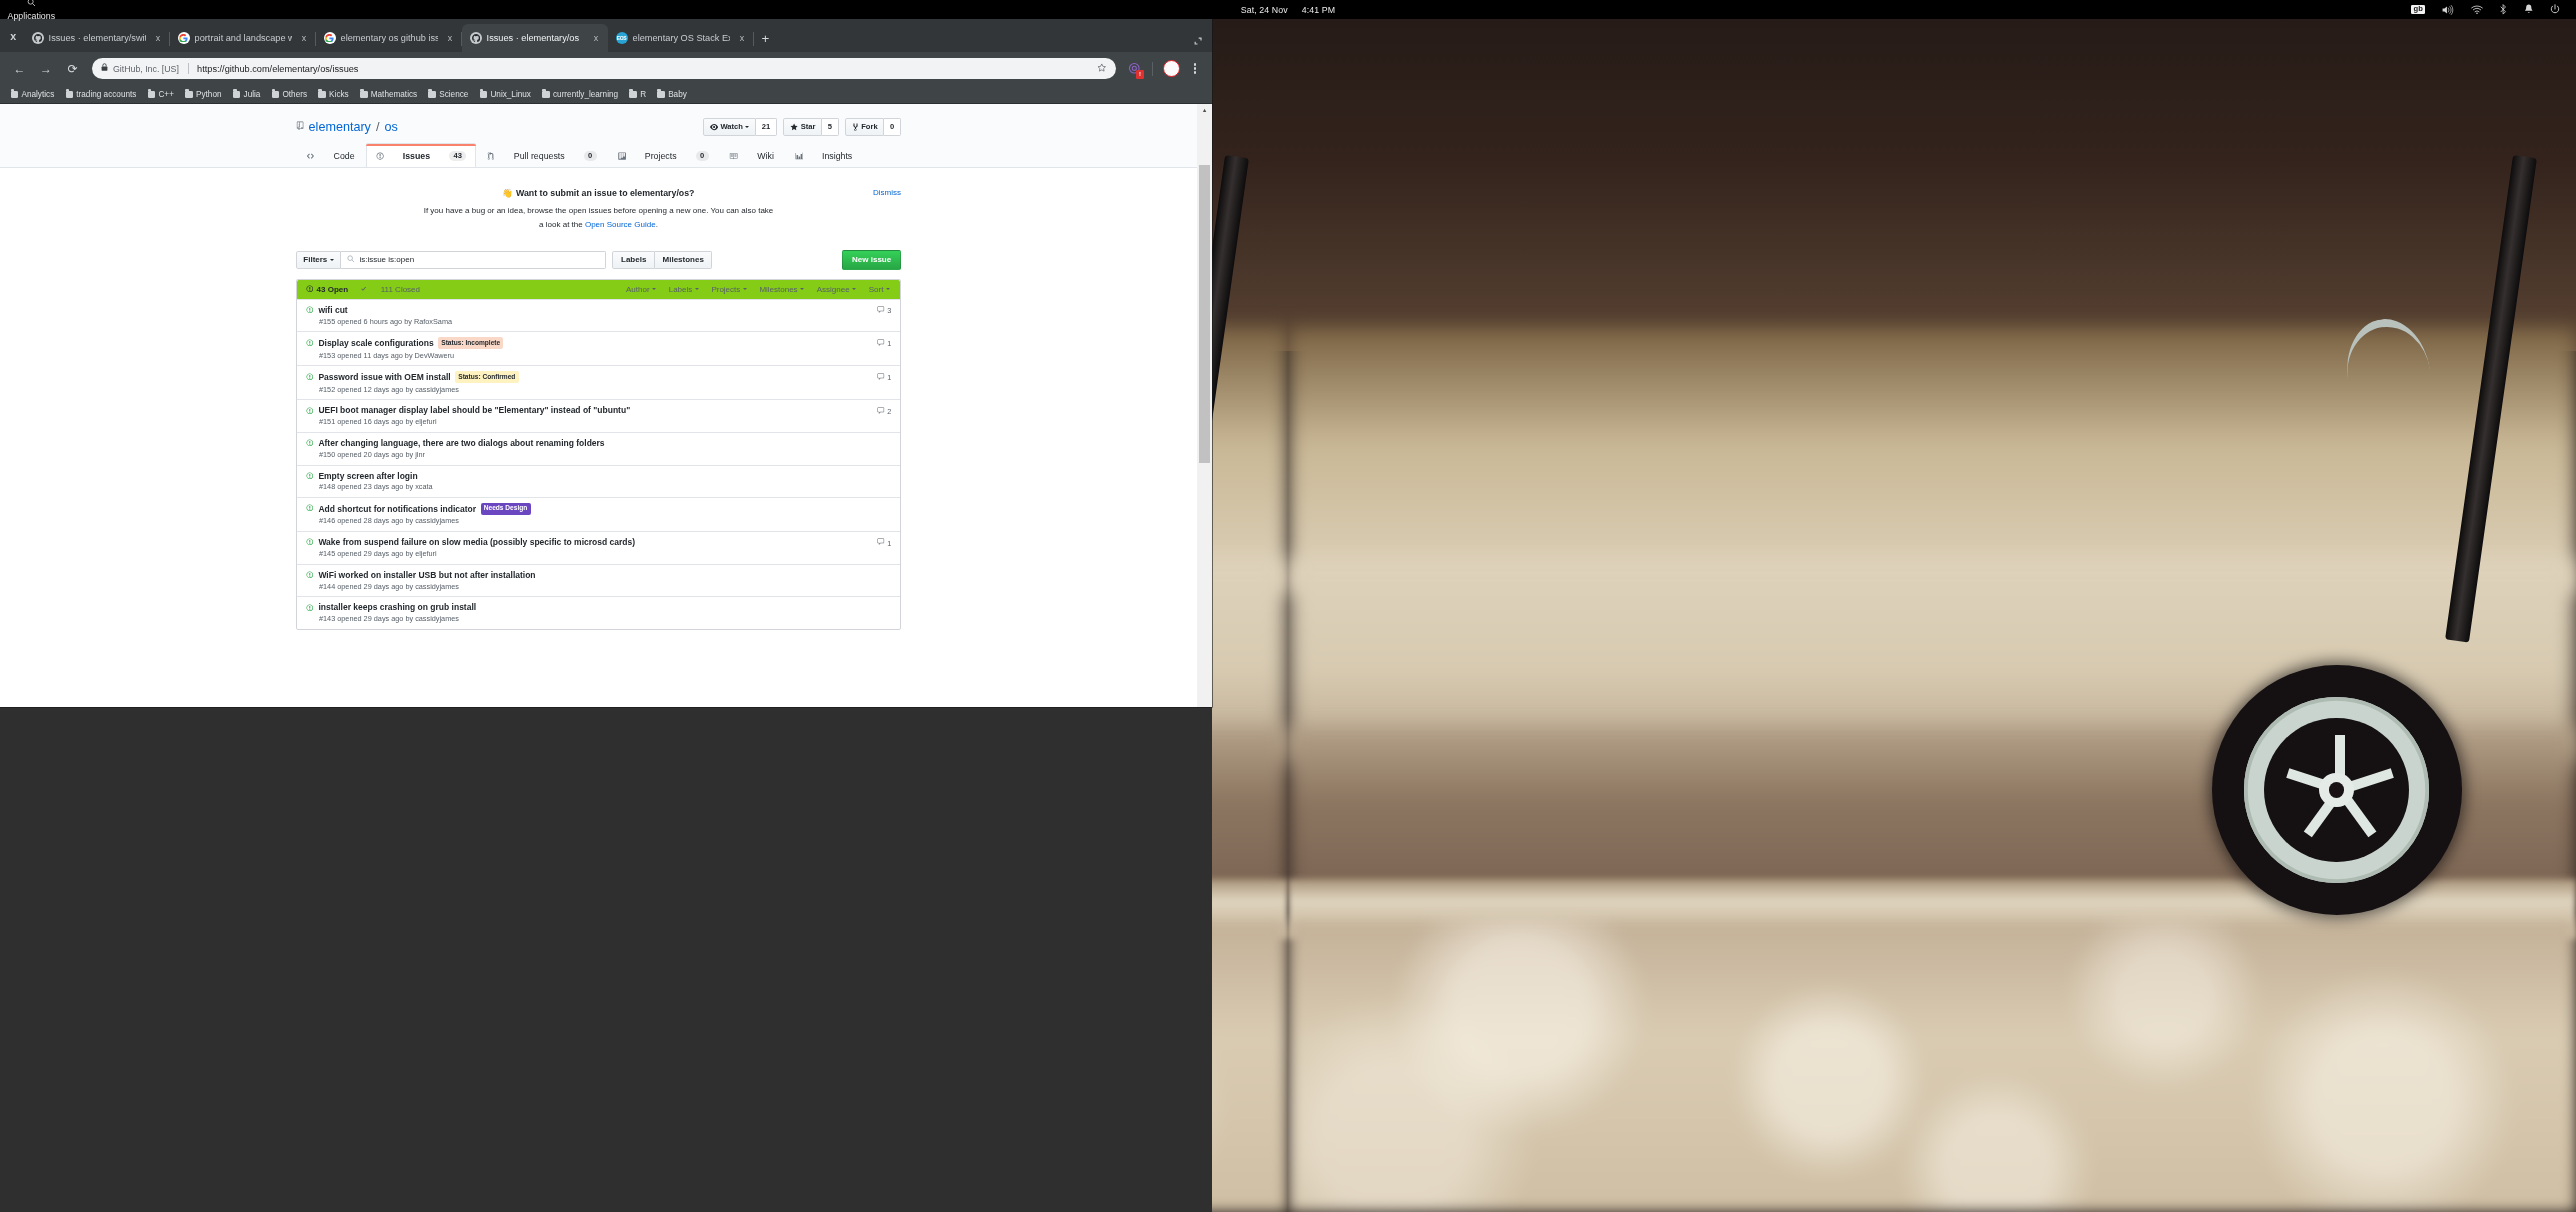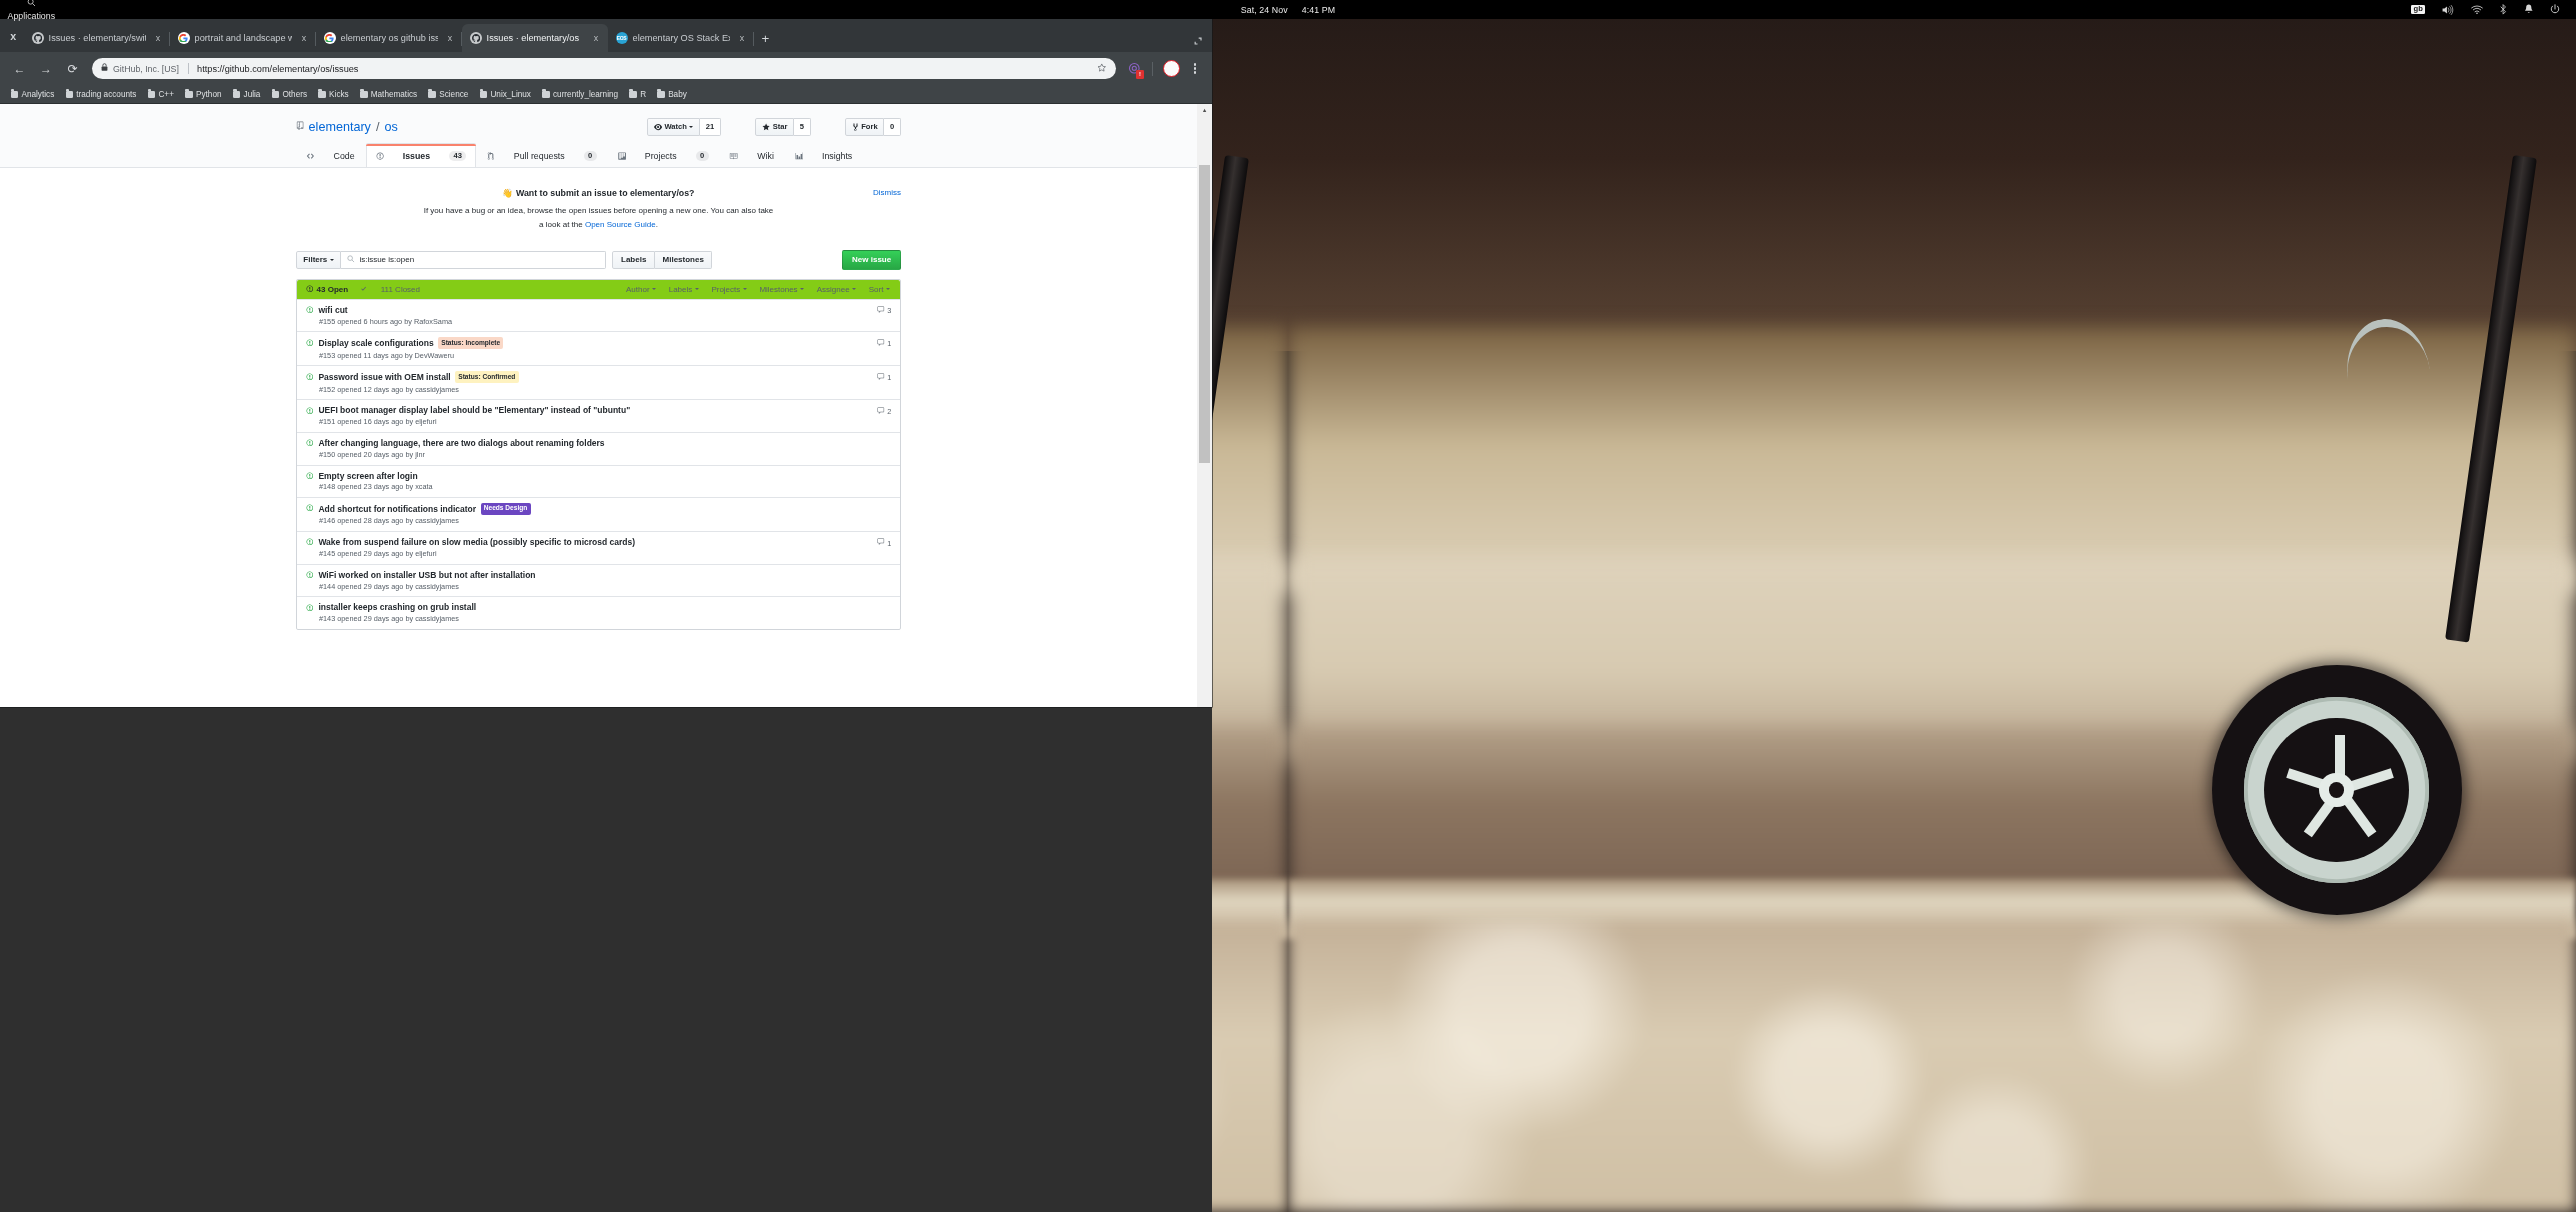--- a/index.html
+++ b/index.html
@@ -247,21 +247,21 @@
     font-size:5.7px; color:#505050;
   }
   .gh-header-zone { background:#fafbfc; border-bottom:0.6px solid #e1e4e8; }
   .gh-container { width:625px; margin:0 auto; padding:0 10px; }
   .repo-head { display:flex; align-items:center; padding:14px 0 0 0; }
   .repo-title { font-size:12.6px; color:#0366d6; display:flex; align-items:center; gap:3.8px; }
   .repo-title .book { color:#6a737d; font-size:10px; }
   .repo-title .sep { color:#586069; margin:0 1.3px; }
   .repo-title .name { font-weight:normal; color:#0366d6; }
   .repo-actions { margin-left:auto; display:flex; gap:6.3px; }
-  .btn-group { display:flex; align-items:stretch;margin-left:28px; }
+  .btn-group { display:flex; align-items:stretch; }
   .btn-sm {
     background:linear-gradient(180deg,#fafbfc,#eff3f6);
     border:0.6px solid #d1d5da; color:#24292e; font-size:7.6px;
     padding:2.5px 5.7px; display:flex; align-items:center; gap:2.5px;
     border-radius:1.9px 0 0 1.9px; font-weight:600; line-height:1.4;
   }
   .btn-count {
     background:#fff; border:0.6px solid #d1d5da; border-left:0;
     color:#24292e; font-size:7.6px; padding:2.5px 5.7px;
     border-radius:0 1.9px 1.9px 0; font-weight:600; line-height:1.4;

